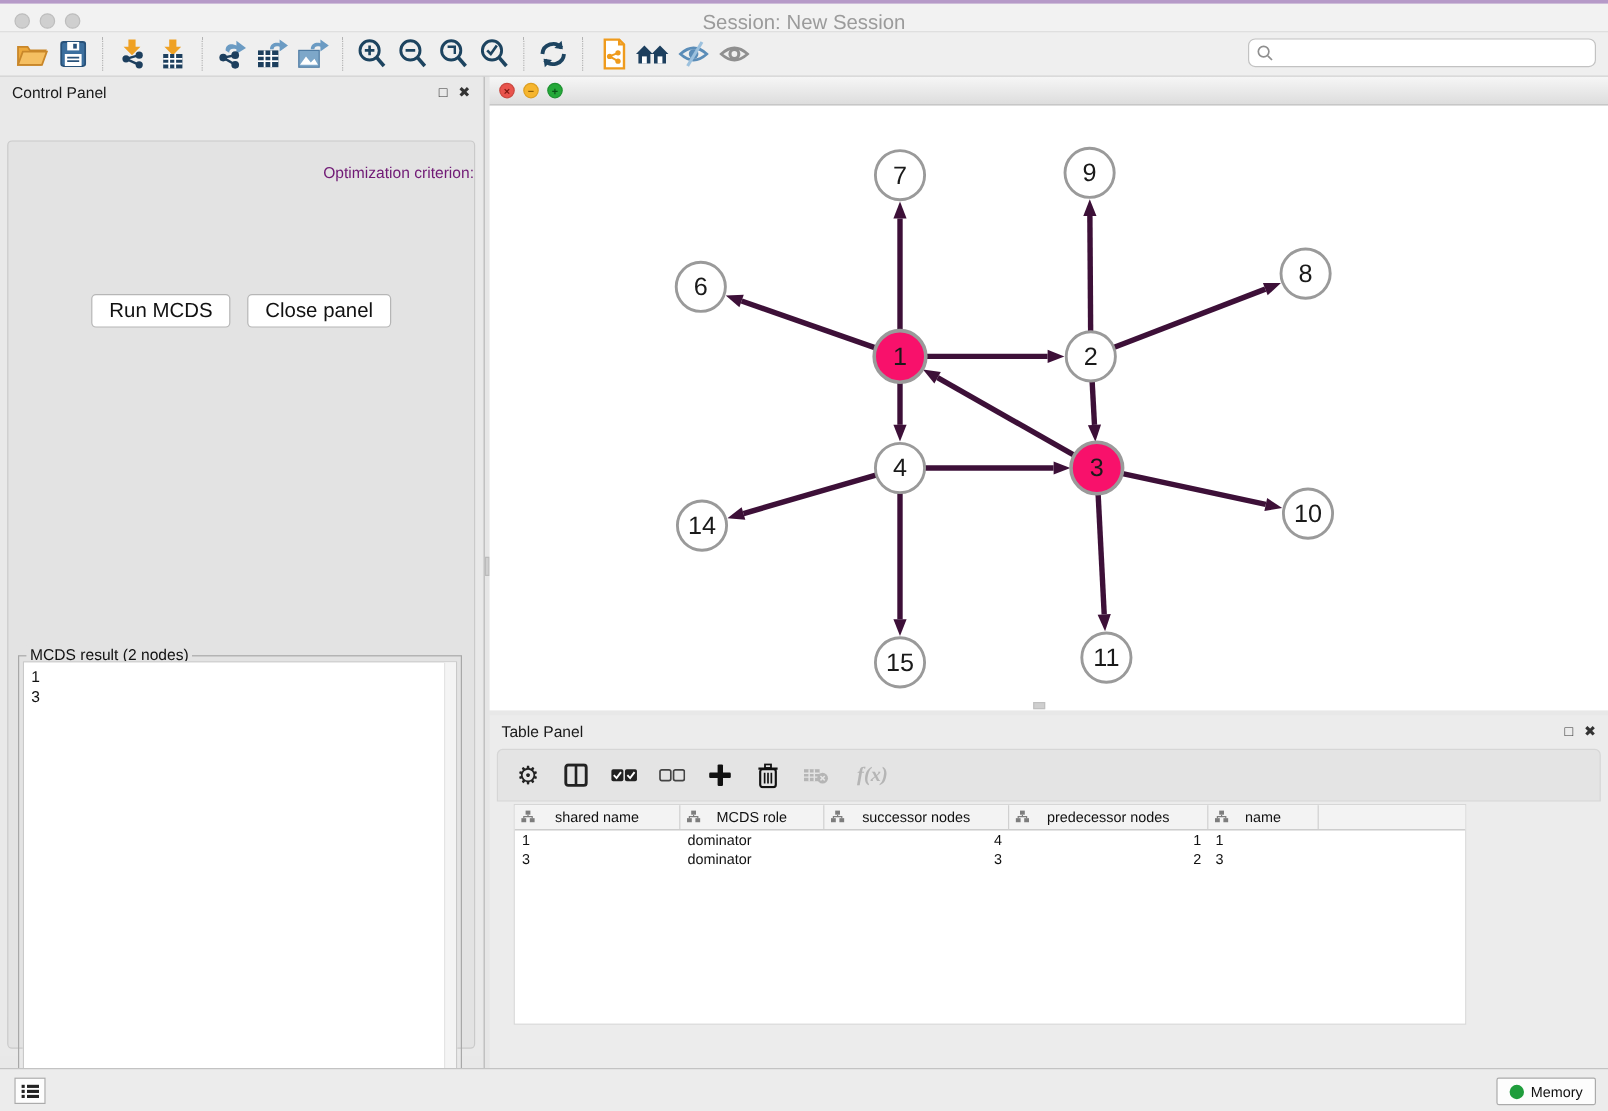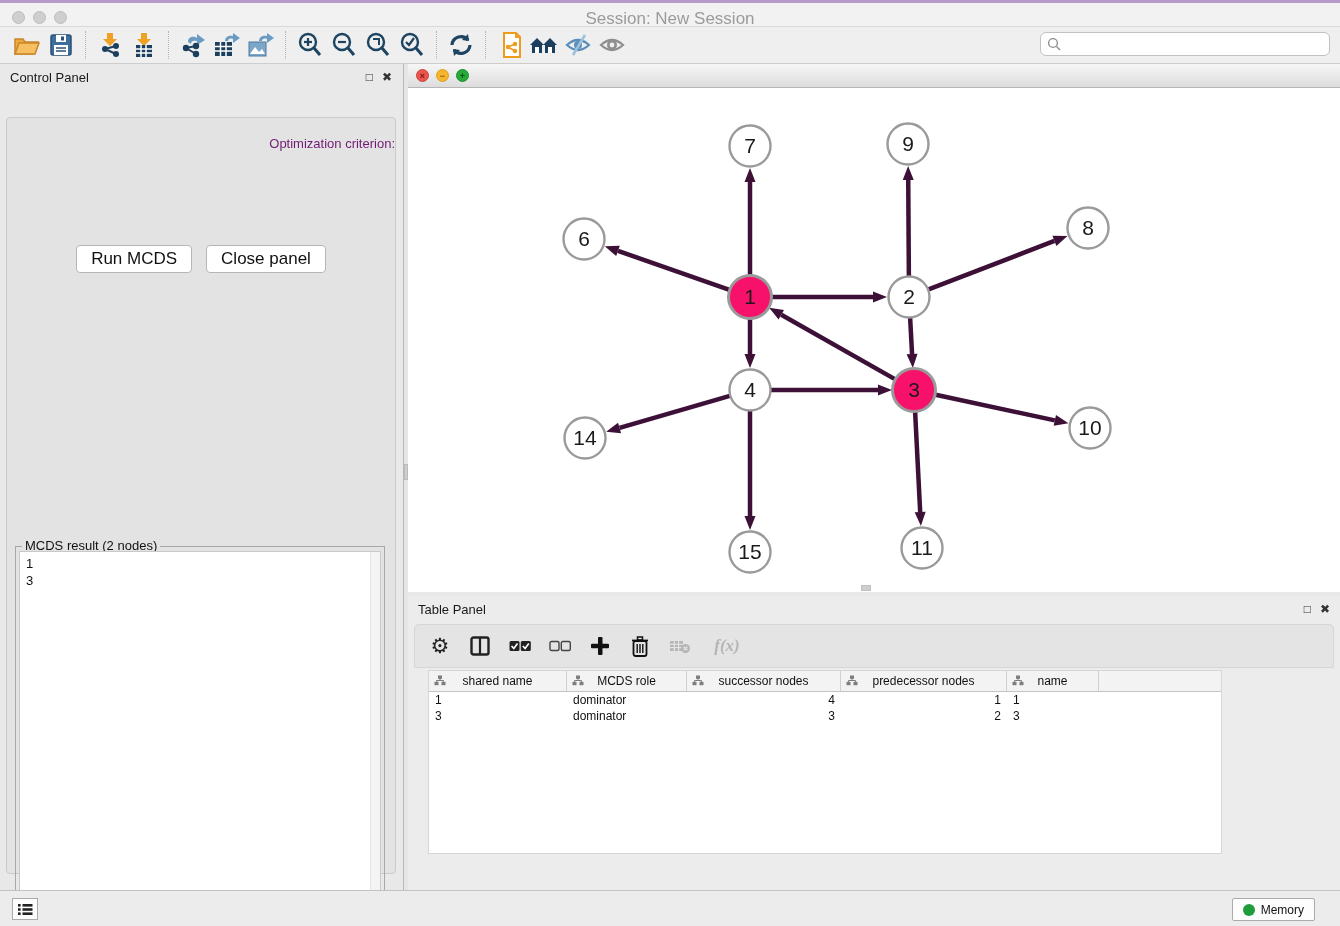--- a/index.html
+++ b/index.html
@@ -94,21 +94,21 @@
   .tp-tabs { position:absolute; left:0; top:262px; width:100%; display:flex; justify-content:center; }
   .tp-tab { font-size:13px; font-weight:bold; padding:4px 16px; background:#fff; border:1px solid #bbb; border-left:none; color:#111; }
   .tp-tab:first-child { border-left:1px solid #bbb; border-radius:6px 0 0 6px; }
   .tp-tab:last-child { border-radius:0 6px 6px 0; }
   .tp-tab.active { background:#d8d8d8; color:#b9b9b9; }
 
   
   .statusbar { position:absolute; left:0; top:890px; width:1340px; height:36px; background:#ececec; border-top:1px solid #c3c3c3; }
   .sb-left { position:absolute; left:12px; top:7px; width:26px; height:22px; background:#fdfdfd; border:1px solid #ababab;
     display:flex; align-items:center; justify-content:center; }
-  .sb-mem { position:absolute; right:25px; top:7px; height:23px; background:#fdfdfd; border:1px solid #ababab; border-radius:2px;
+  .sb-mem { position:absolute; right:10px; top:7px; height:23px; background:#fdfdfd; border:1px solid #ababab; border-radius:2px;
     display:flex; align-items:center; gap:6px; padding:0 10px; font-size:12px; color:#111; }
   .mem-dot { width:12px; height:12px; border-radius:50%; background:#1f9d3c; }
 </style>
 </head>
 <body>
 
 <div class="titlebar">
   <div class="traffic">
     <span class="dot"></span>
     <span class="dot"></span>

